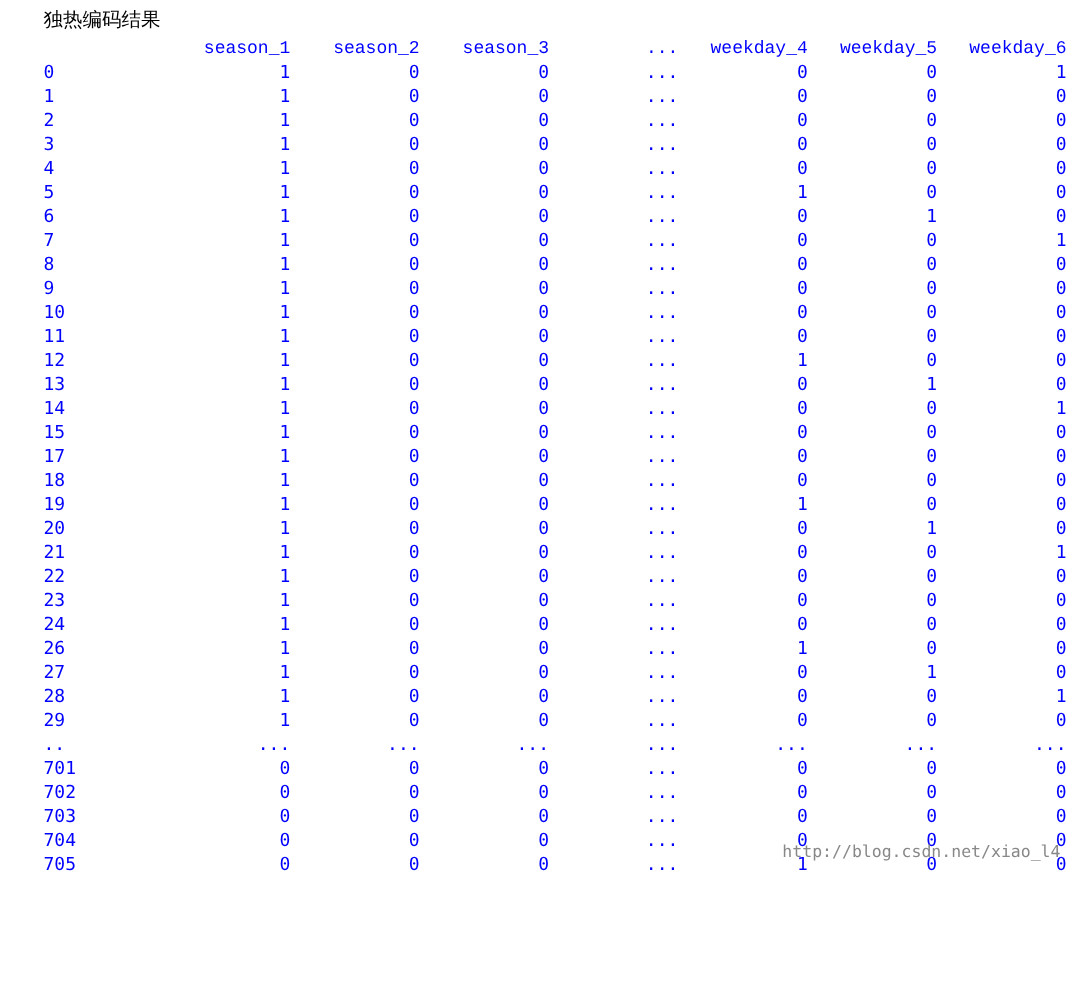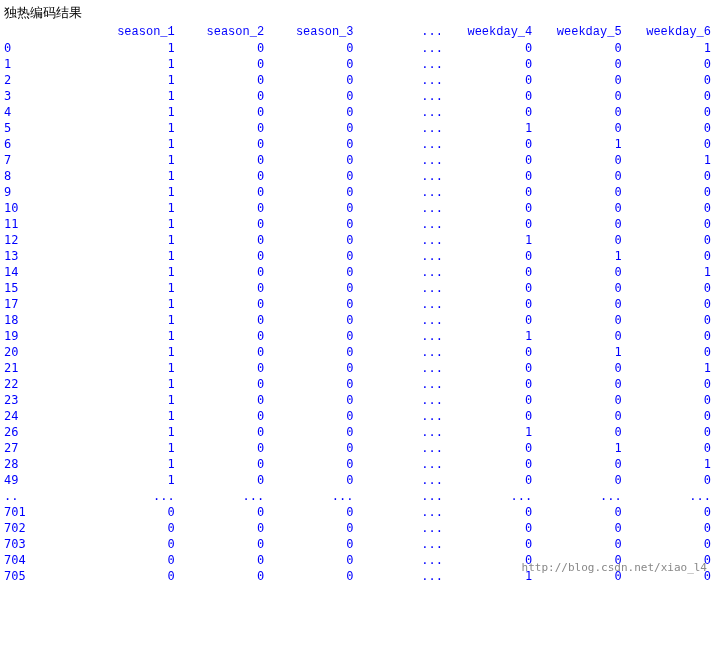--- a/index.html
+++ b/index.html
@@ -51,20 +51,21 @@
       color: #888;
       font-size: 11px;
       text-align: center;
       padding: 2px 4px;
       position: absolute;
       bottom: 8px;
       right: 4px;
     }
     .container {
       position: relative;
+      margin-left: 25px;
     }
   </style>
 </head>
 <body>
 
 <div class="container">
   <div class="title">独热编码结果</div>
   <table>
     <thead>
       <tr>
@@ -343,21 +344,21 @@
           <td class="idx">28</td>
           <td>1</td>
           <td>0</td>
           <td>0</td>
           <td class="ellipsis">...</td>
           <td>0</td>
           <td>0</td>
           <td>1</td>
         </tr>
         <tr>
-          <td class="idx">49</td>
+          <td class="idx">29</td>
           <td>1</td>
           <td>0</td>
           <td>0</td>
           <td class="ellipsis">...</td>
           <td>0</td>
           <td>0</td>
           <td>0</td>
         </tr>
         <tr>
           <td class="idx">..</td>

